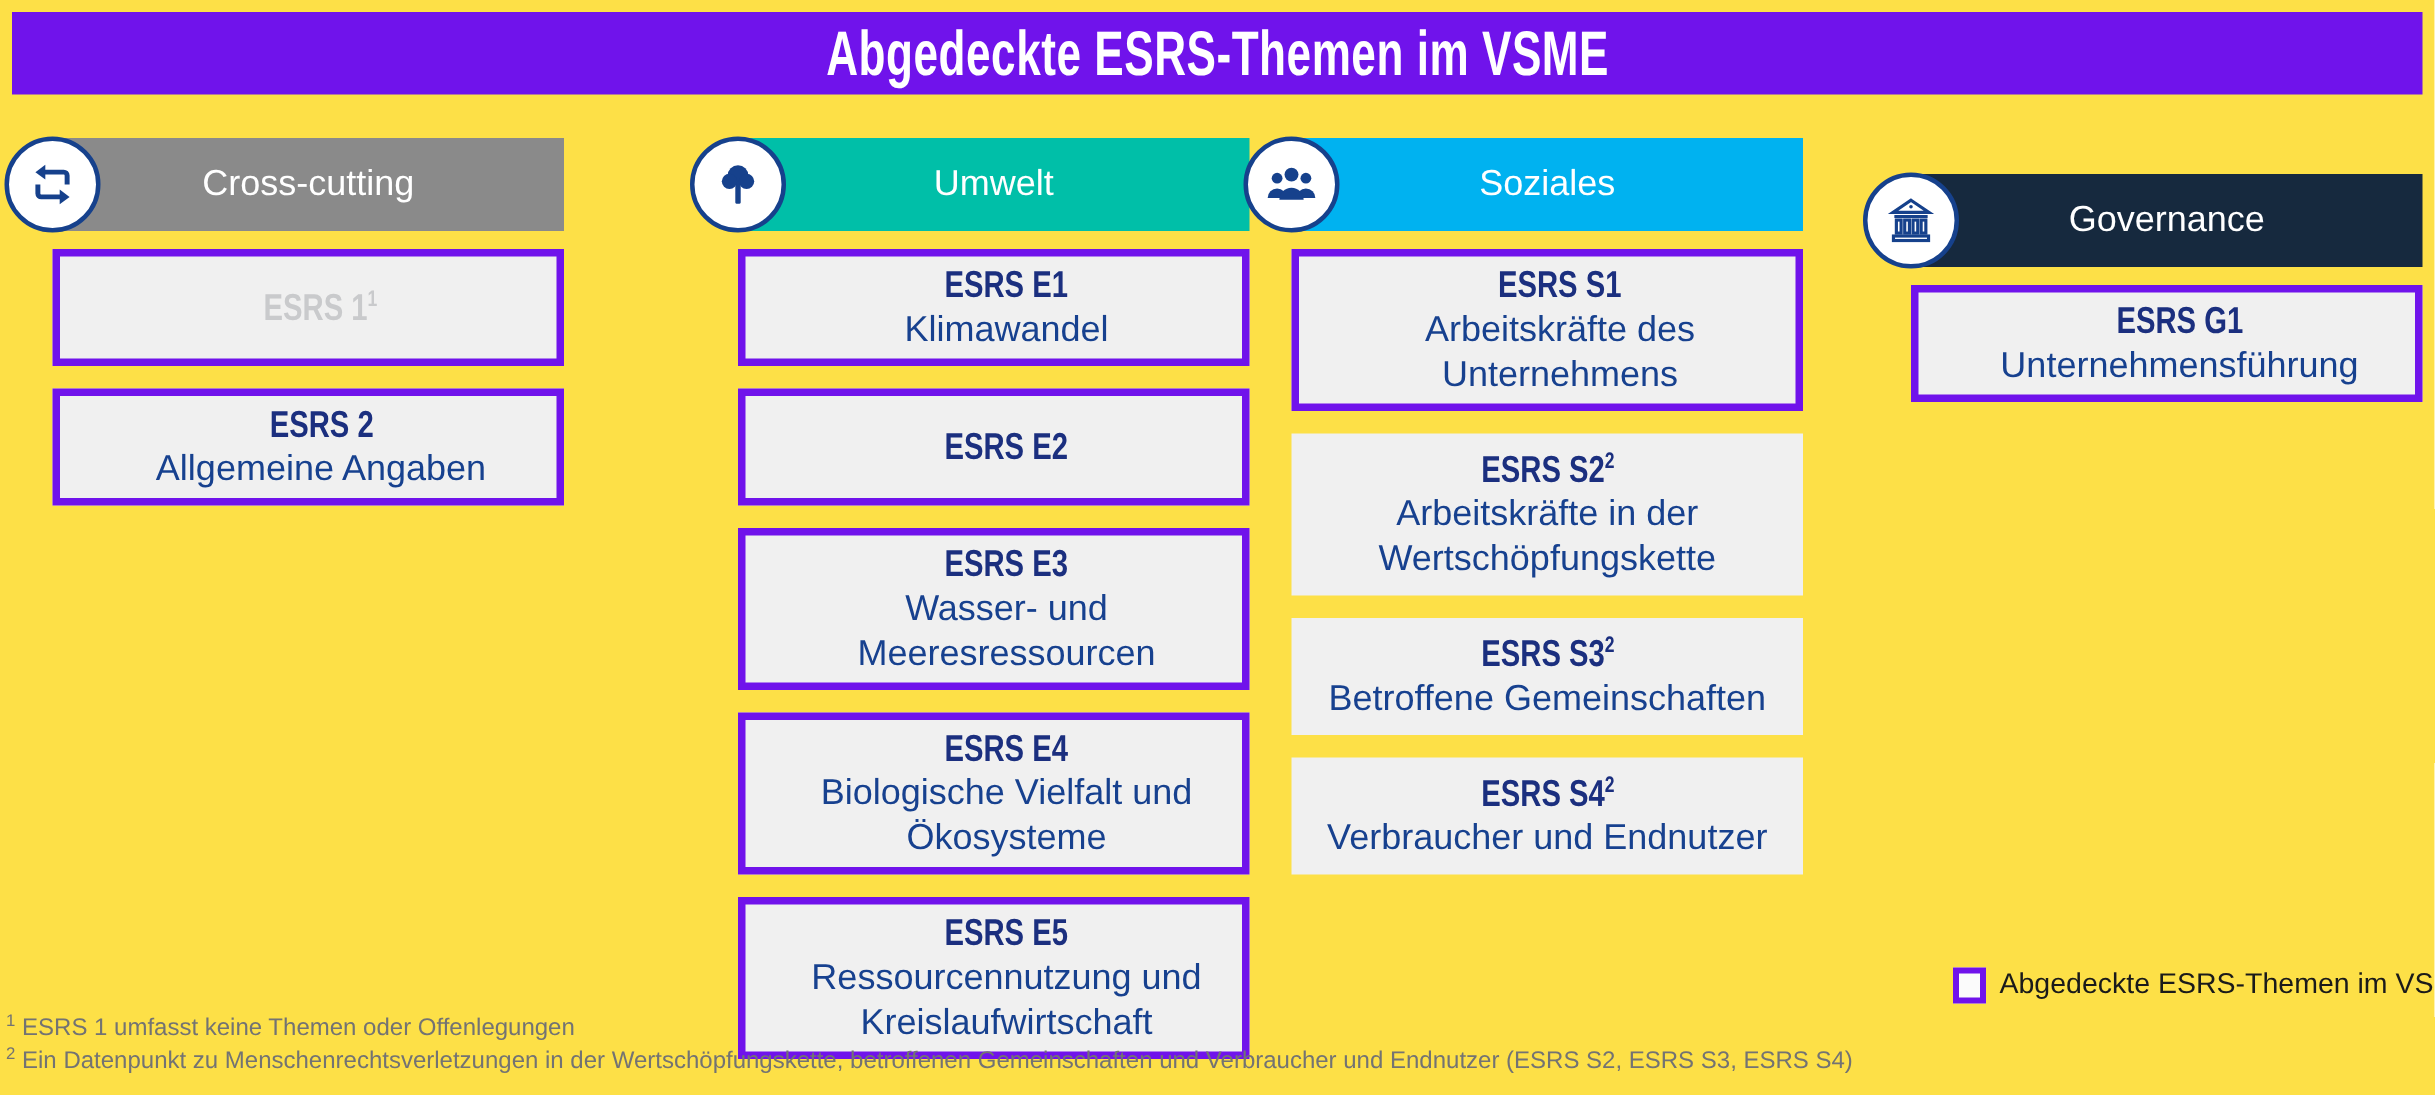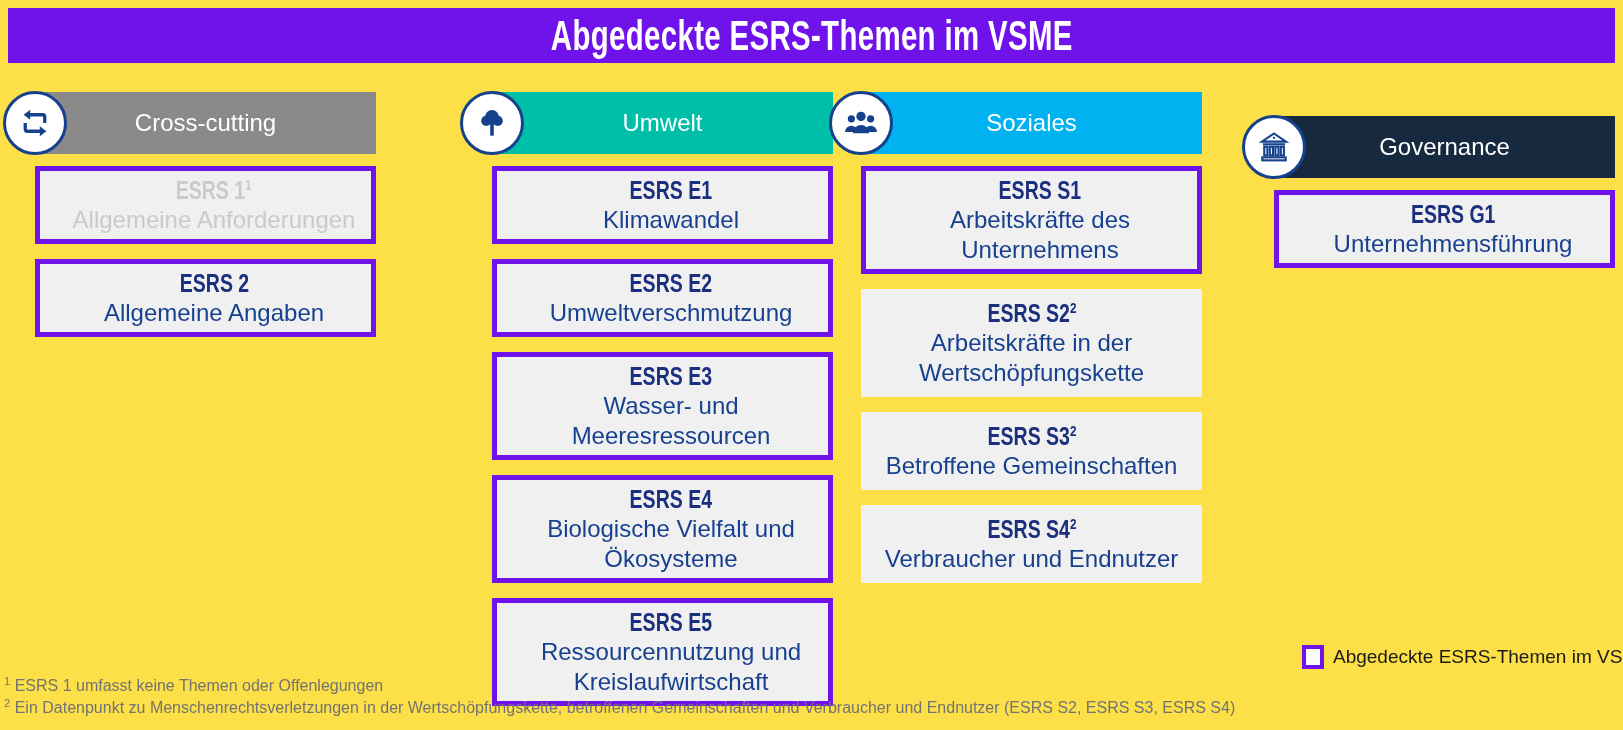--- a/index.html
+++ b/index.html
@@ -68,21 +68,20 @@
                 <path fill="#16418C" d="M8.8 3.2 L8.8 9.8 L4.4 6.5 Z"></path>
                 <path fill="#16418C" d="M15.2 14.2 L15.2 20.8 L19.6 17.5 Z"></path>
               </svg>
             </span>
       </span>
       <span class="collabel">Cross-cutting</span>
     </div>
     <div class="items">
           <div class="box covered muted">
     <span class="code"><span>ESRS 1</span><span class="supn">1</span></span>
-    <span class="name">Allgemeine Anforderungen</span>
   </div>
           <div class="box covered">
     <span class="code"><span>ESRS 2</span><span class="supn"></span></span>
     <span class="name">Allgemeine Angaben</span>
   </div>
         </div>
   </div>
       <div class="column" style="left: 448px; margin-left: 44px;">
     <div class="colbar" style="background: rgb(0, 191, 168);">
       <span class="colcircle">
@@ -97,21 +96,20 @@
       </span>
       <span class="collabel">Umwelt</span>
     </div>
     <div class="items">
           <div class="box covered">
     <span class="code"><span>ESRS E1</span><span class="supn"></span></span>
     <span class="name">Klimawandel</span>
   </div>
           <div class="box covered">
     <span class="code"><span>ESRS E2</span><span class="supn"></span></span>
-    <span class="name">Umweltverschmutzung</span>
   </div>
           <div class="box covered">
     <span class="code"><span>ESRS E3</span><span class="supn"></span></span>
     <span class="name">Wasser- und Meeresressourcen</span>
   </div>
           <div class="box covered">
     <span class="code"><span>ESRS E4</span><span class="supn"></span></span>
     <span class="name">Biologische Vielfalt und Ökosysteme</span>
   </div>
           <div class="box covered">

